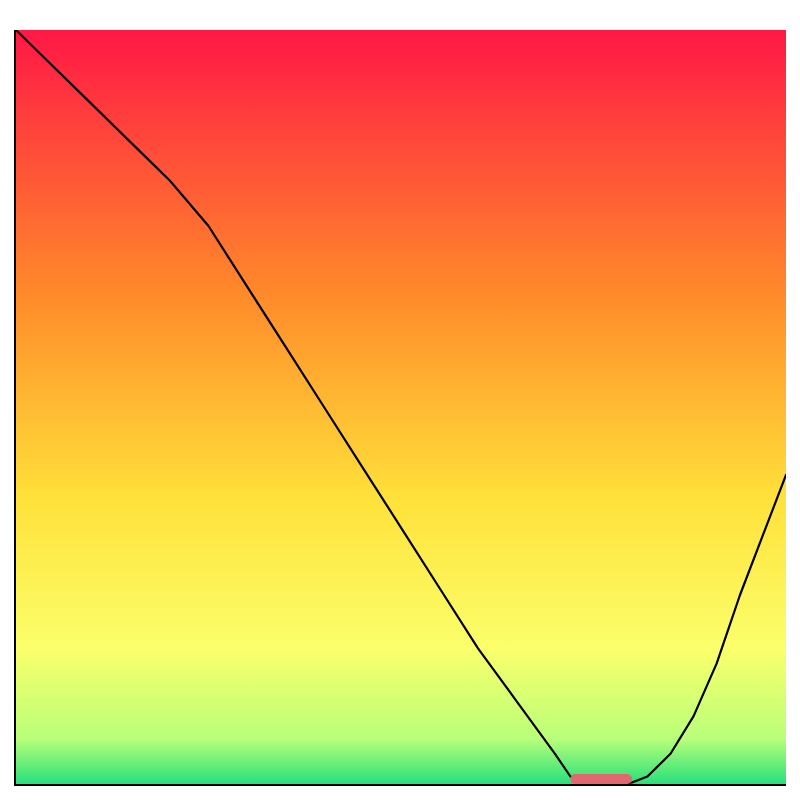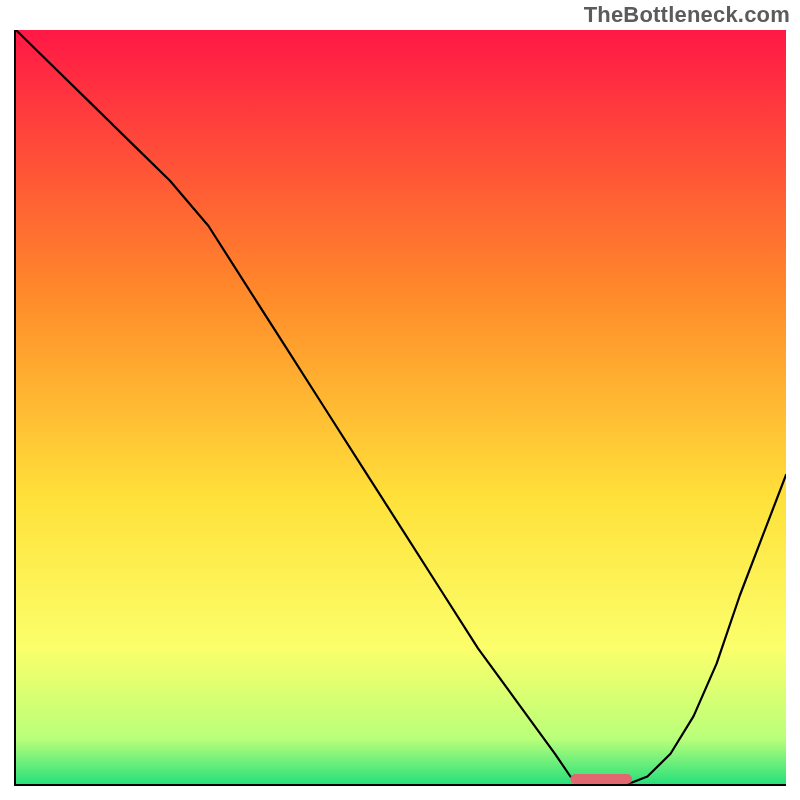--- a/index.html
+++ b/index.html
@@ -48,21 +48,20 @@
     width: 100%;
     height: 100%;
     pointer-events: none;
   }
 </style>
 </head>
 <body>
 
 <div class="frame">
 
-  <div class="watermark">TheBottleneck.com</div>
 
   <div class="plot">
 
     <svg class="bg" viewBox="0 0 770 754" preserveAspectRatio="none">
       <defs>
         <linearGradient id="grad" x1="0" y1="0" x2="0" y2="1">
           <stop offset="0%" stop-color="#ff1846"></stop>
           <stop offset="35%" stop-color="#ff8a2a"></stop>
           <stop offset="62%" stop-color="#ffe13a"></stop>
           <stop offset="82%" stop-color="#fbff6b"></stop>

